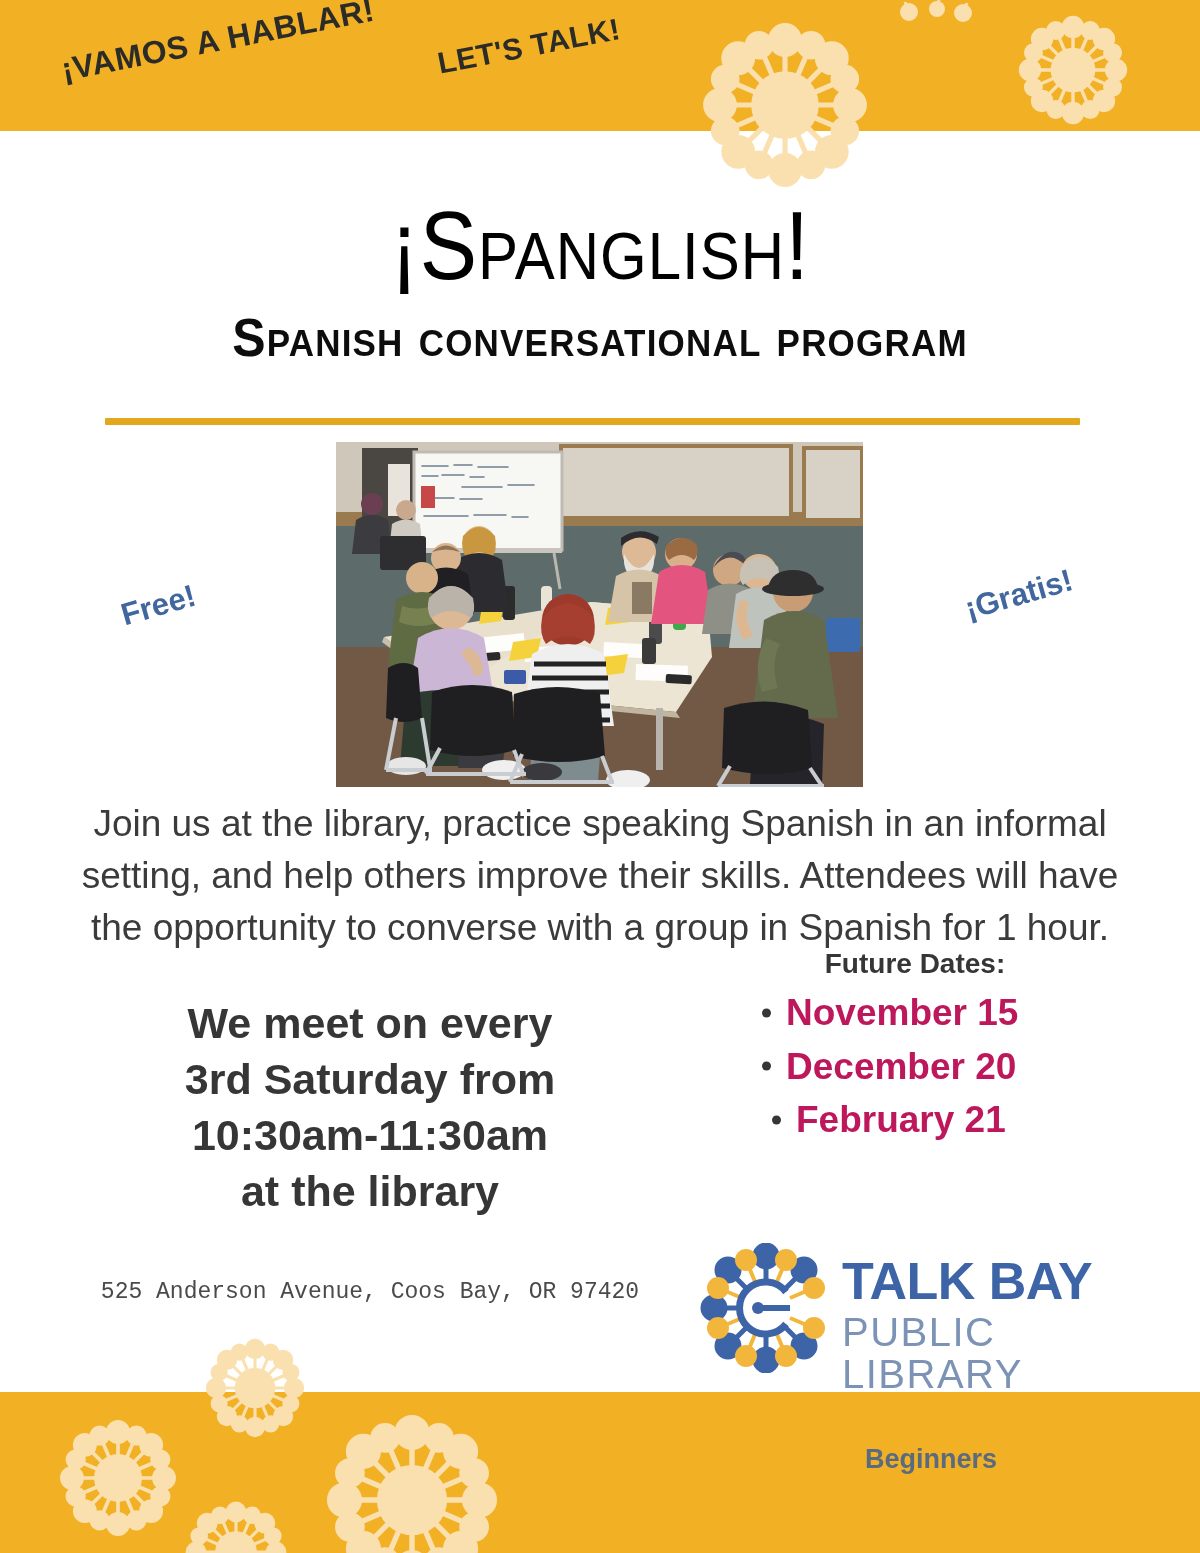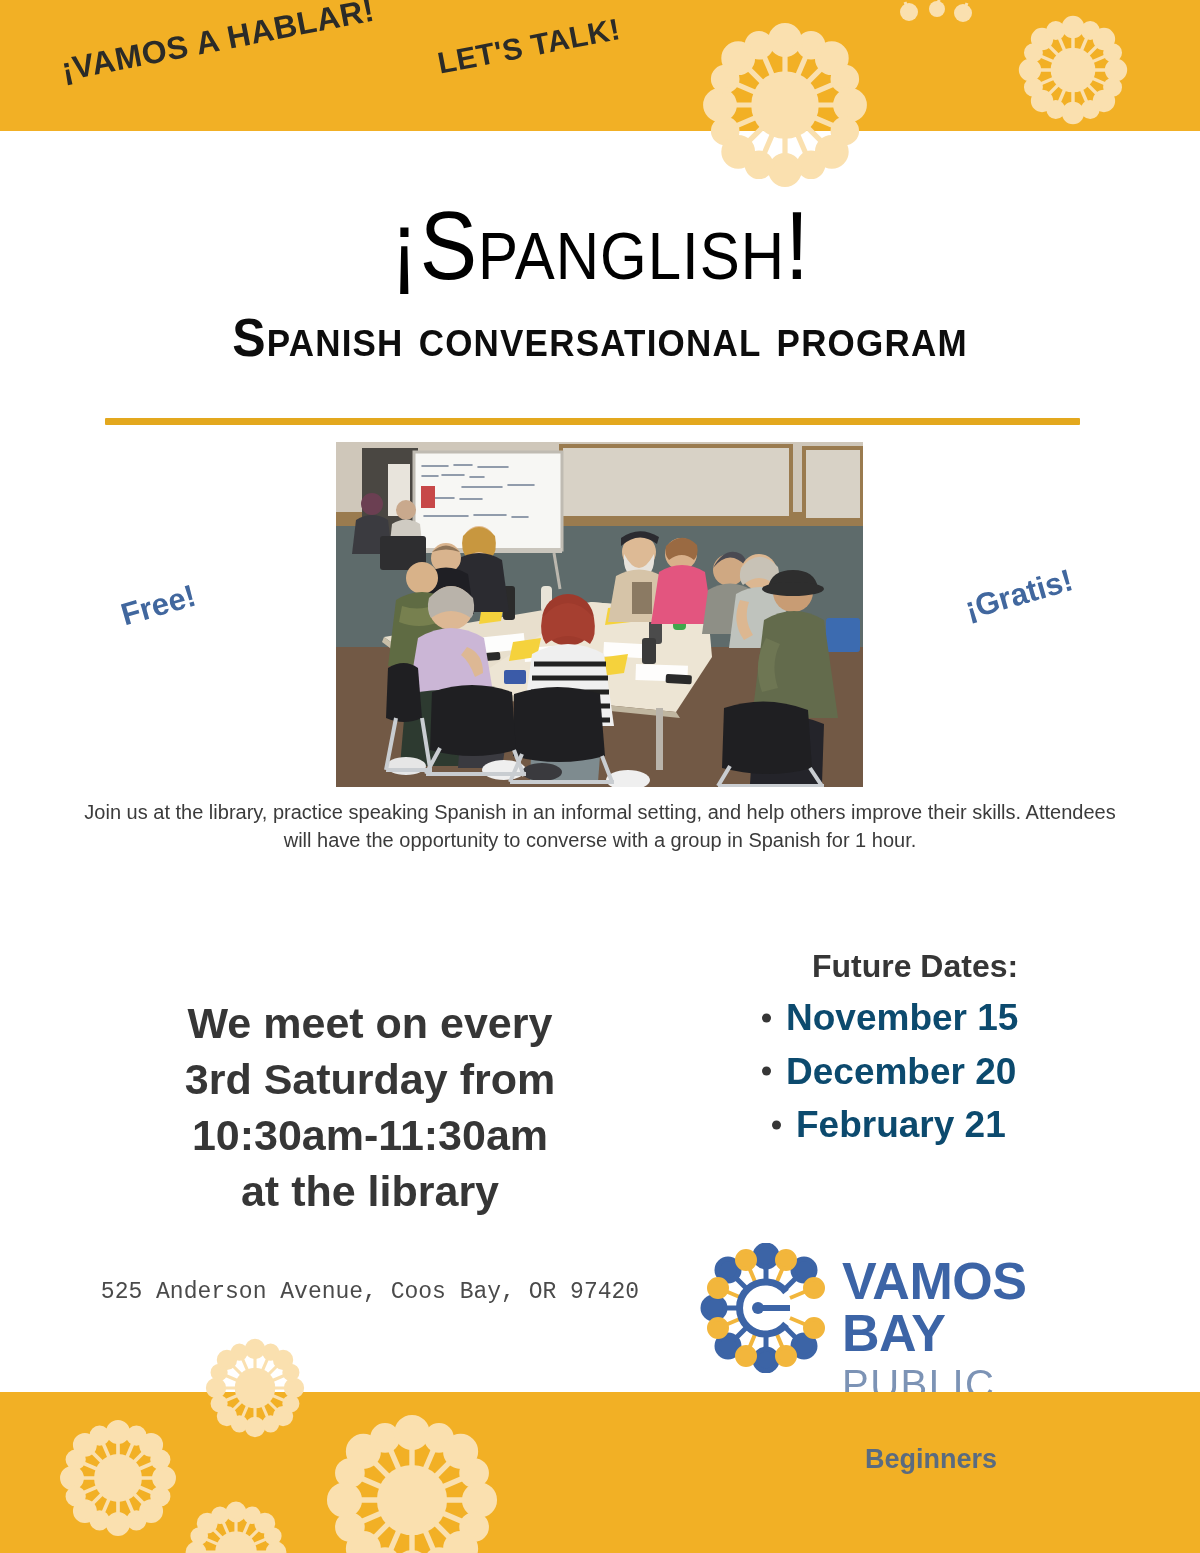--- a/index.html
+++ b/index.html
@@ -64,41 +64,41 @@
   
   .photo {
     position:absolute; left:336px; top:442px; width:527px; height:345px;
     background:#6b6258; overflow:hidden;
   }
   .photo svg { display:block; width:527px; height:345px; }
 
   
   .desc {
     position:absolute; left:75px; top:798px; width:1050px;
-    text-align:center; font-size:20px; line-height:1.40;
+    text-align:center; font-size:37px; line-height:1.40;
     color:#3b3b3b; font-weight:300;
   }
 
   
   .meet {
     position:absolute; left:110px; top:996px; width:520px;
     text-align:center; font-size:43px; font-weight:bold;
     color:#363636; line-height:1.30;
   }
   .meet div { white-space:nowrap; }
 
   
   .dates { position:absolute; left:700px; top:948px; width:420px; }
   .dates-title {
-    font-size:32px; font-weight:bold; color:#363636;
+    font-size:28px; font-weight:bold; color:#363636;
     text-align:center; margin-bottom:6px; padding-left:10px;
   }
   .dates-list { list-style:none; }
   .dates-list li {
-    position:relative; font-size:37px; font-weight:bold; color:#0c4a6e;
+    position:relative; font-size:37px; font-weight:bold; color:#be185d;
     line-height:1.45; padding-left:86px;
   }
   .dates-list li::before {
     content:""; position:absolute; left:62px; top:50%;
     width:9px; height:9px; border-radius:50%;
     background:#363636; transform:translateY(-50%);
   }
   .dates-list li.indent1 { padding-left:104px; }
   .dates-list li.indent1::before { left:80px; }
   .dates-list li.indent2 { padding-left:96px; }
@@ -425,21 +425,21 @@
           </g>
 
           <path d="M20 -16 A26 26 0 1 0 20 16" fill="none" stroke="#3C64A6" stroke-width="7"></path>
 
           <line x1="-6" y1="0" x2="24" y2="0" stroke="#3C64A6" stroke-width="6"></line>
           <circle cx="-8" cy="0" r="6" fill="#3C64A6"></circle>
         </g>
       </svg>
     </div>
     <div class="logo-text">
-      <div class="logo-line1">VAMOS BAY</div>
+      <div class="logo-line1">TALK BAY</div>
       <div class="logo-line2">PUBLIC LIBRARY</div>
     </div>
   </div>
 
   <div class="banner banner-bottom"></div>
 
   <svg class="deco-layer" viewBox="0 0 1200 1553" xmlns="http://www.w3.org/2000/svg">
     <defs>
       <g id="burst2">
         <g stroke="#FAE0AF" stroke-width="4" fill="#FAE0AF">

